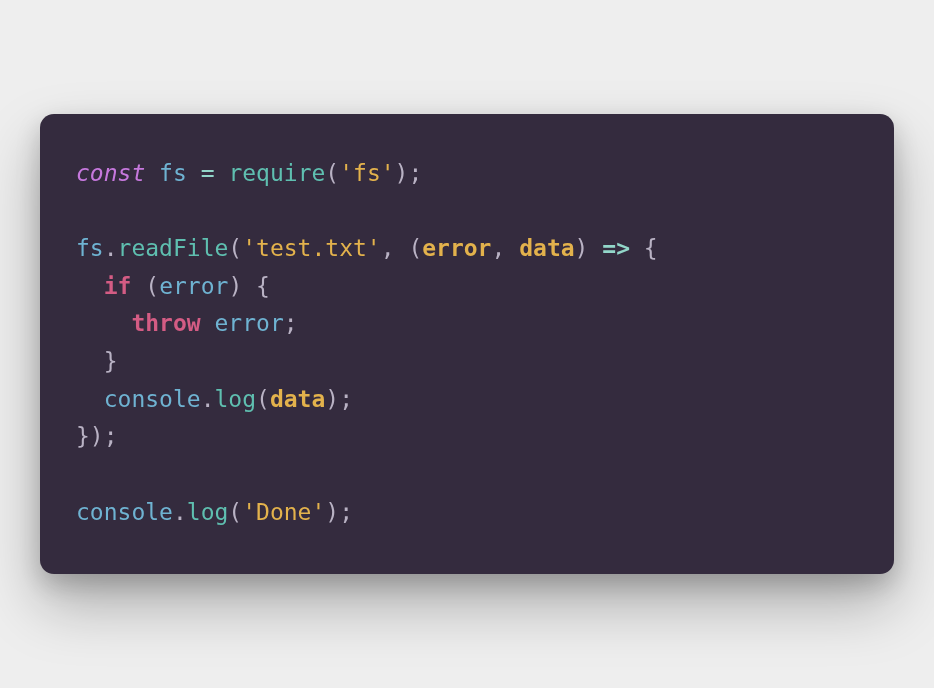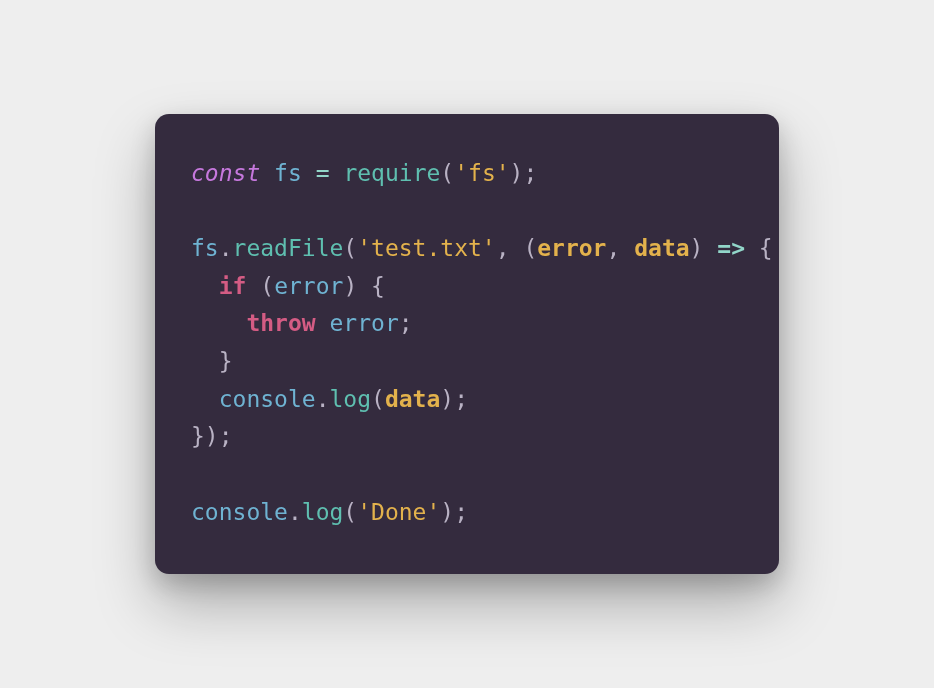--- a/index.html
+++ b/index.html
@@ -6,21 +6,21 @@
   body {
     width: 934px;
     height: 688px;
     background: #eeeeee;
     display: flex;
     align-items: center;
     justify-content: center;
     font-family: "SF Mono", Menlo, Monaco, Consolas, "Liberation Mono", monospace;
   }
   .code-card {
-    width: 624px;
+    width: 854px;
     background: #342b3e;
     border-radius: 14px;
     padding: 42px 36px;
     box-shadow: 0 30px 60px rgba(0,0,0,0.28), 0 10px 25px rgba(0,0,0,0.18);
   }
   pre {
     font-family: inherit;
     font-size: 23px;
     line-height: 1.55;
     white-space: pre;

